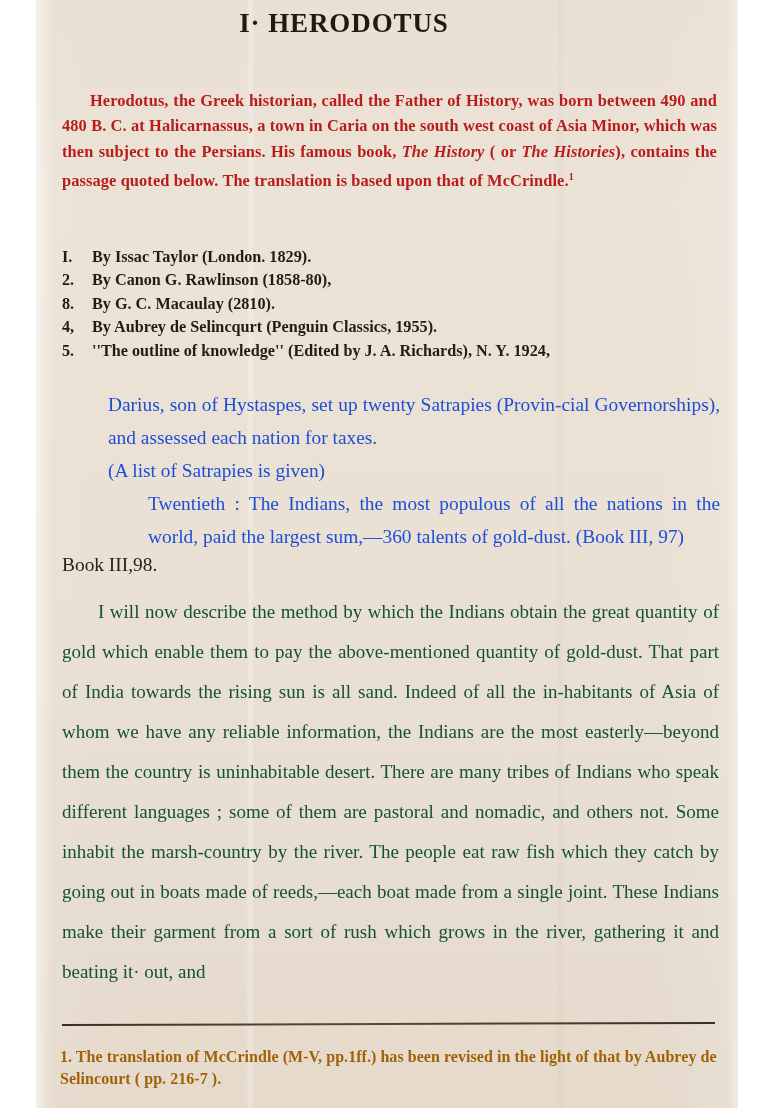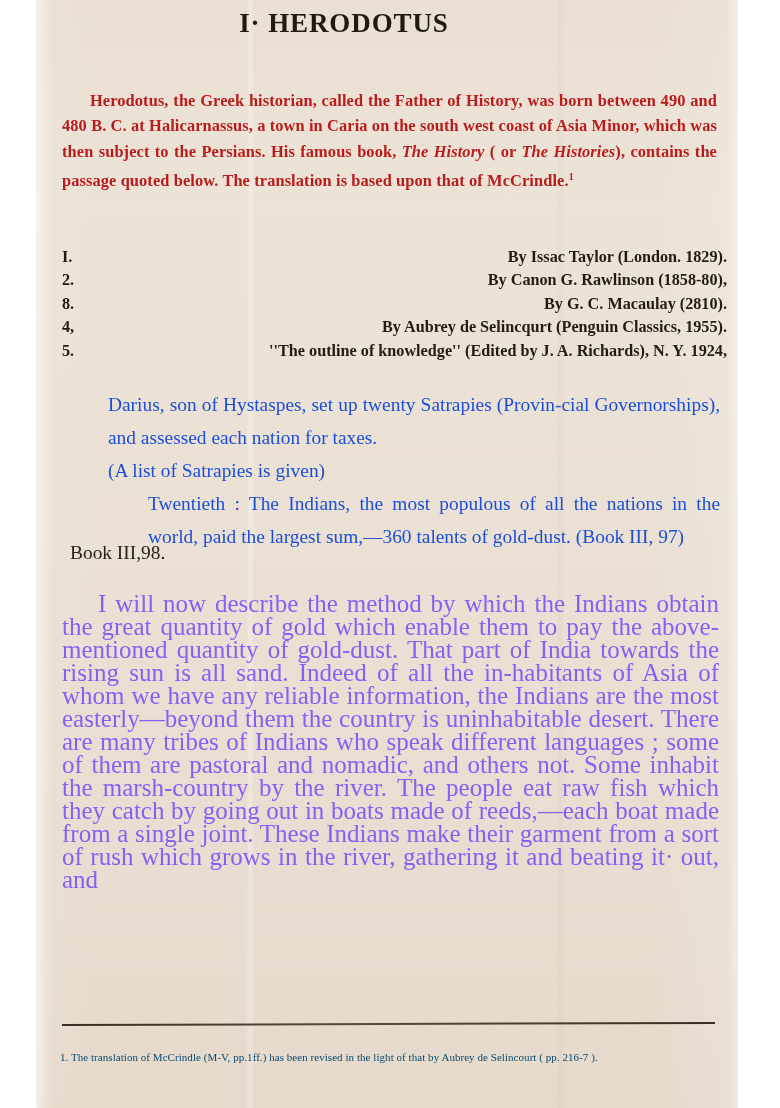--- a/index.html
+++ b/index.html
@@ -113,21 +113,21 @@
   }
   .trans-list .row {
     display: flex;
     align-items: baseline;
     white-space: nowrap;
   }
   .trans-list .num {
     width: 30px;
     flex: 0 0 30px;
   }
-  .trans-list .txt { flex: 1 1 auto; text-align: right; }
+  .trans-list .txt { flex: 1 1 auto; }
 
   
   .quote-block {
     position: absolute;
     left: 108px;
     top: 388px;
     width: 612px;
     font-size: 19.4px;
     line-height: 33px;
     font-weight: 400;
@@ -136,38 +136,37 @@
     text-align-last: left;
   }
   .quote-block p { margin: 0; }
   .q-hang { padding-left: 0; text-indent: 0; }
   .q-hang-in { padding-left: 40px; }
 
   
   .book-ref {
     position: absolute;
     left: 62px;
-    top: 538px;
+    top: 550px;
     font-size: 19.4px;
     line-height: 30px;
     font-weight: 400;
     color: #2a2219;
-    margin-left: 8px;
   }
 
   
   .body-text {
     position: absolute;
     left: 62px;
     top: 592px;
     width: 657px;
-    font-size: 25px;
-    line-height: 23px;
+    font-size: 19px;
+    line-height: 40px;
     font-weight: 400;
-    color: #8b5cf6;
+    color: #14532d;
     text-align: justify;
     text-align-last: left;
   }
   .body-text p { margin: 0; text-indent: 36px; }
 
   
   .footnote-rule {
     position: absolute;
     left: 62px;
     top: 1024px;
@@ -175,24 +174,24 @@
     height: 2px;
     background: linear-gradient(90deg,#3a2f24 0%, #584a3b 45%, #3a2f24 100%);
     transform: rotate(-0.18deg);
     transform-origin: left center;
   }
   .footnote {
     position: absolute;
     left: 60px;
     top: 1046px;
     width: 660px;
-    font-size: 11px;
+    font-size: 16px;
     line-height: 22px;
-    font-weight: 400;
-    color: #0c4a6e;
+    font-weight: 700;
+    color: #a16207;
     letter-spacing: 0.05px;
   }
   .footnote p { margin: 0; }
 </style>
 </head>
 <body>
 
 <div id="page">
 
   <div id="paper"></div>

